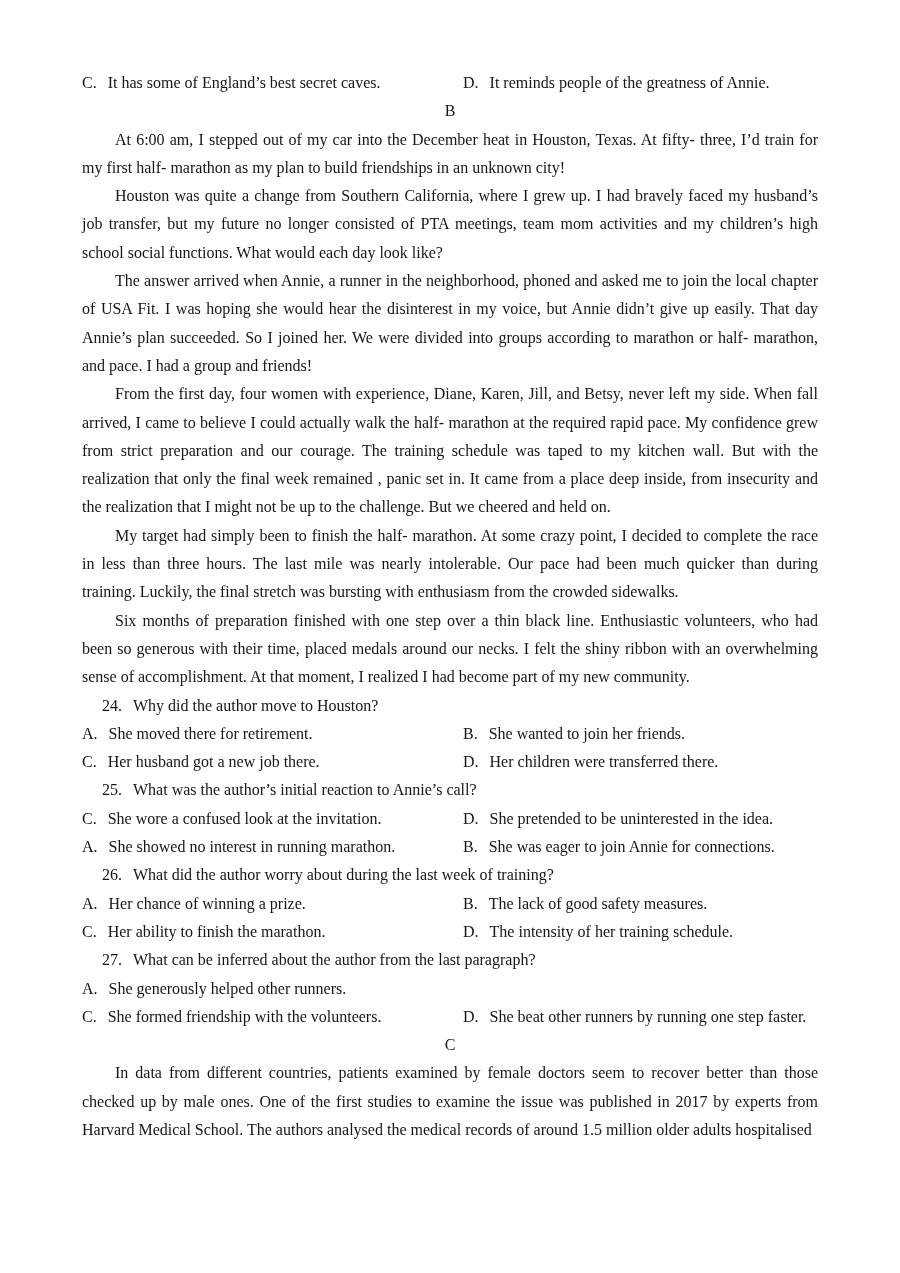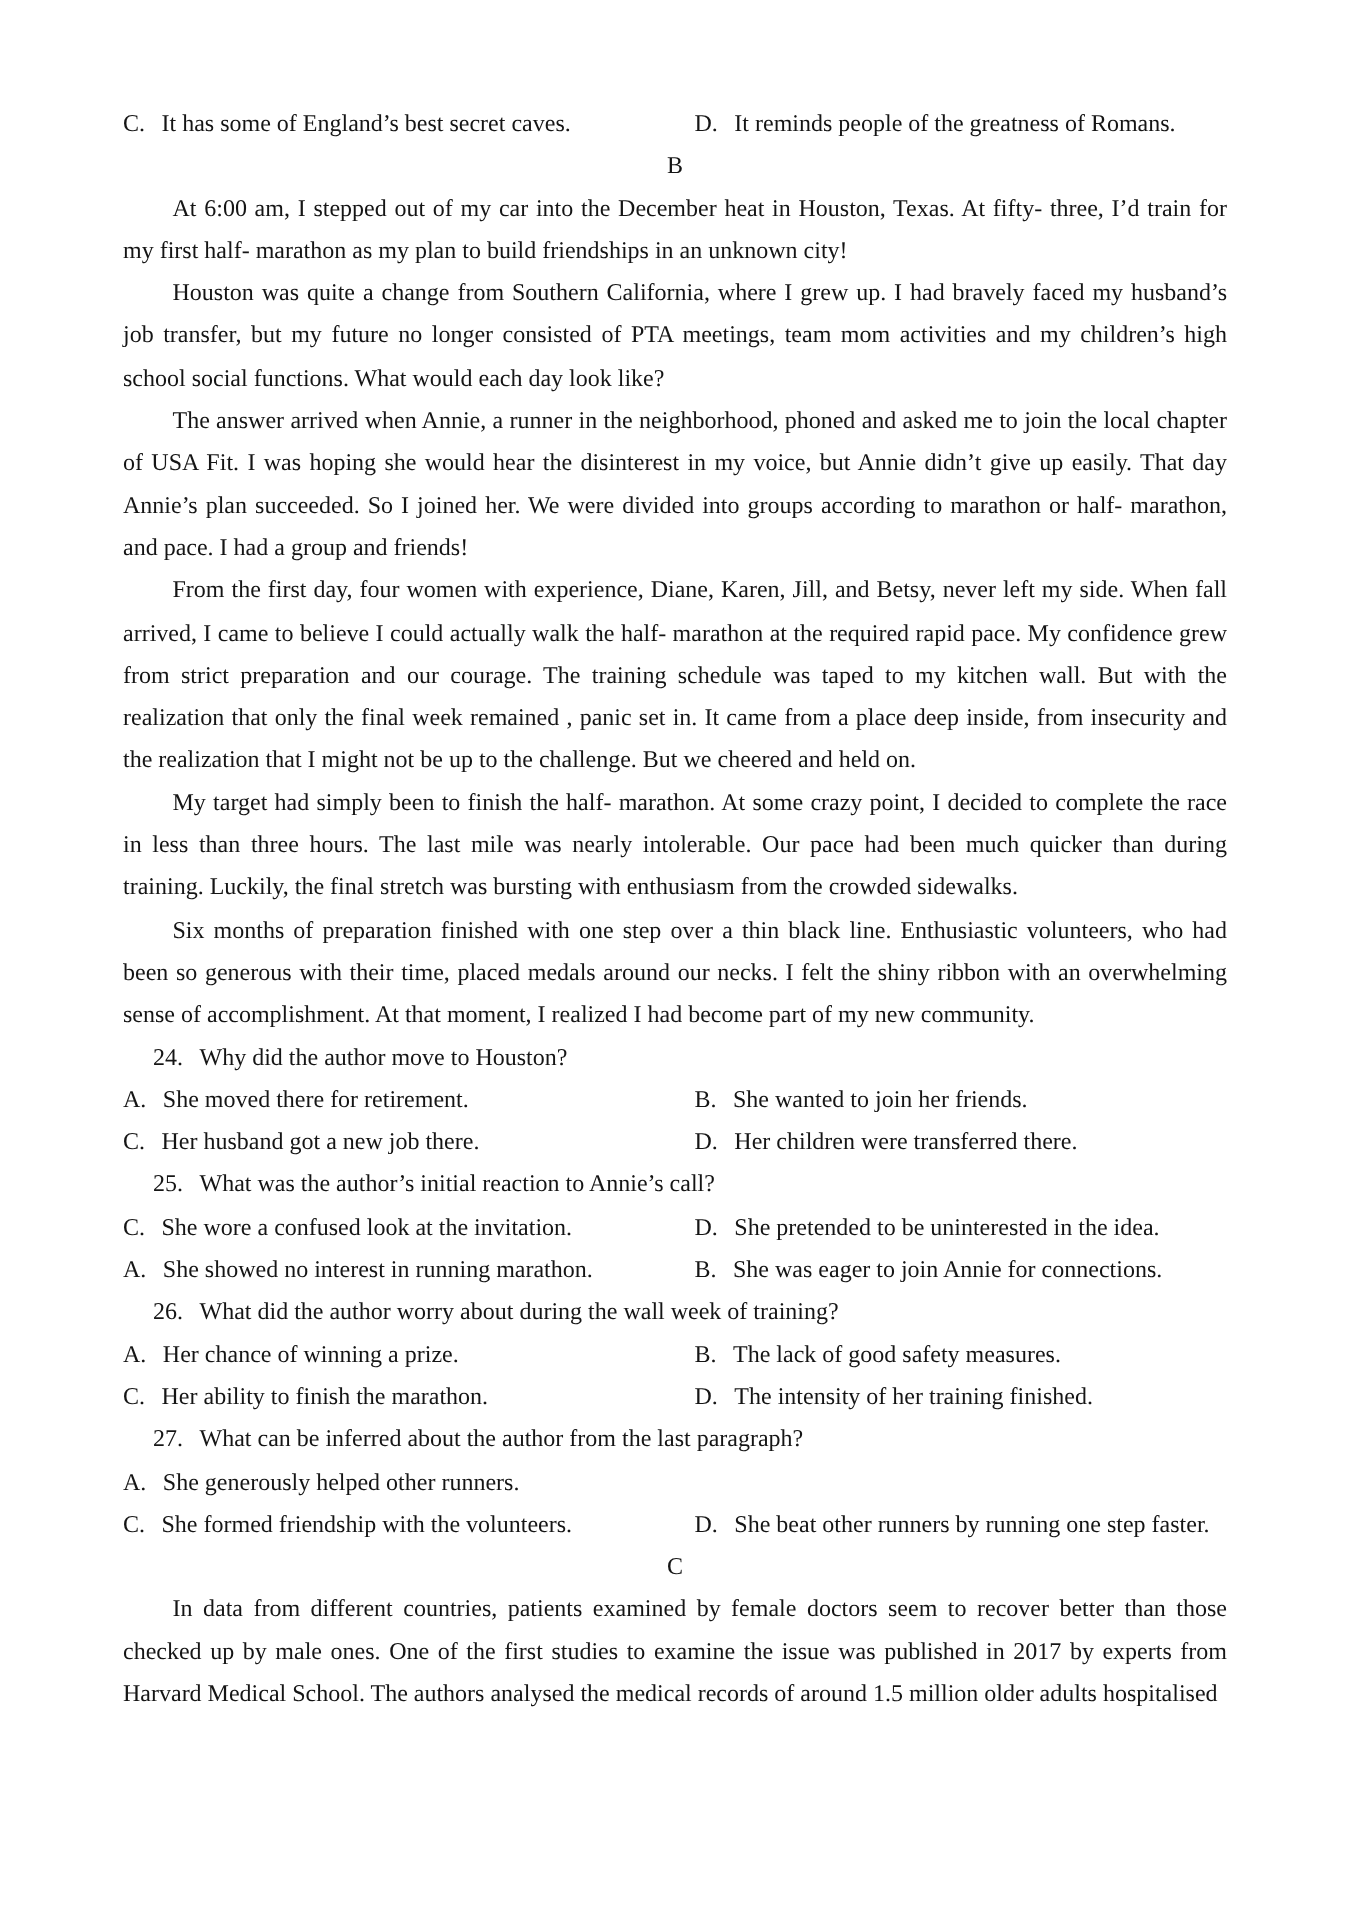--- a/index.html
+++ b/index.html
@@ -36,21 +36,21 @@
 </head>
 <body>
 
 <div class="page">
 
   <div class="opt-row">
     <div class="opt left">
       <span class="olabel">C.</span><span>It has some of England’s best secret caves.</span>
     </div>
     <div class="opt right">
-      <span class="olabel">D.</span><span>It reminds people of the greatness of Romans.</span>
+      <span class="olabel">D.</span><span>It reminds people of the greatness of Annie.</span>
     </div>
   </div>
 
   <div class="section-label">B</div>
 
   <p class="para">At 6:00 am, I stepped out of my car into the December heat in Houston, Texas. At fifty- three, I’d train for my first half- marathon as my plan to build friendships in an unknown city!</p>
   <p class="para">Houston was quite a change from Southern California, where I grew up. I had bravely faced my husband’s job transfer, but my future no longer consisted of PTA meetings, team mom activities and my children’s high school social functions. What would each day look like?</p>
   <p class="para">The answer arrived when Annie, a runner in the neighborhood, phoned and asked me to join the local chapter of USA Fit. I was hoping she would hear the disinterest in my voice, but Annie didn’t give up easily. That day Annie’s plan succeeded. So I joined her. We were divided into groups according to marathon or half- marathon, and pace. I had a group and friends!</p>
   <p class="para">From the first day, four women with experience, Diane, Karen, Jill, and Betsy, never left my side. When fall arrived, I came to believe I could actually walk the half- marathon at the required rapid pace. My confidence grew from strict preparation and our courage. The training schedule was taped to my kitchen wall. But with the realization that only the final week remained , panic set in. It came from a place deep inside, from insecurity and the realization that I might not be up to the challenge. But we cheered and held on.</p>
   <p class="para">My target had simply been to finish the half- marathon. At some crazy point, I decided to complete the race in less than three hours. The last mile was nearly intolerable. Our pace had been much quicker than during training. Luckily, the final stretch was bursting with enthusiasm from the crowded sidewalks.</p>
@@ -95,36 +95,36 @@
         <span class="olabel">A.</span><span>She showed no interest in running marathon.</span>
       </div>
       <div class="opt right">
         <span class="olabel">B.</span><span>She was eager to join Annie for connections.</span>
       </div>
     </div>
   </div>
 
   <div>
     <div class="q-line">
-      <span class="qnum">26.</span><span>What did the author worry about during the wall week of training?</span>
+      <span class="qnum">26.</span><span>What did the author worry about during the last week of training?</span>
     </div>
     <div class="opt-row">
       <div class="opt left">
         <span class="olabel">A.</span><span>Her chance of winning a prize.</span>
       </div>
       <div class="opt right">
         <span class="olabel">B.</span><span>The lack of good safety measures.</span>
       </div>
     </div>
     <div class="opt-row">
       <div class="opt left">
         <span class="olabel">C.</span><span>Her ability to finish the marathon.</span>
       </div>
       <div class="opt right">
-        <span class="olabel">D.</span><span>The intensity of her training finished.</span>
+        <span class="olabel">D.</span><span>The intensity of her training schedule.</span>
       </div>
     </div>
   </div>
 
   <div>
     <div class="q-line">
       <span class="qnum">27.</span><span>What can be inferred about the author from the last paragraph?</span>
     </div>
     <div class="opt-row">
       <div class="opt left">

